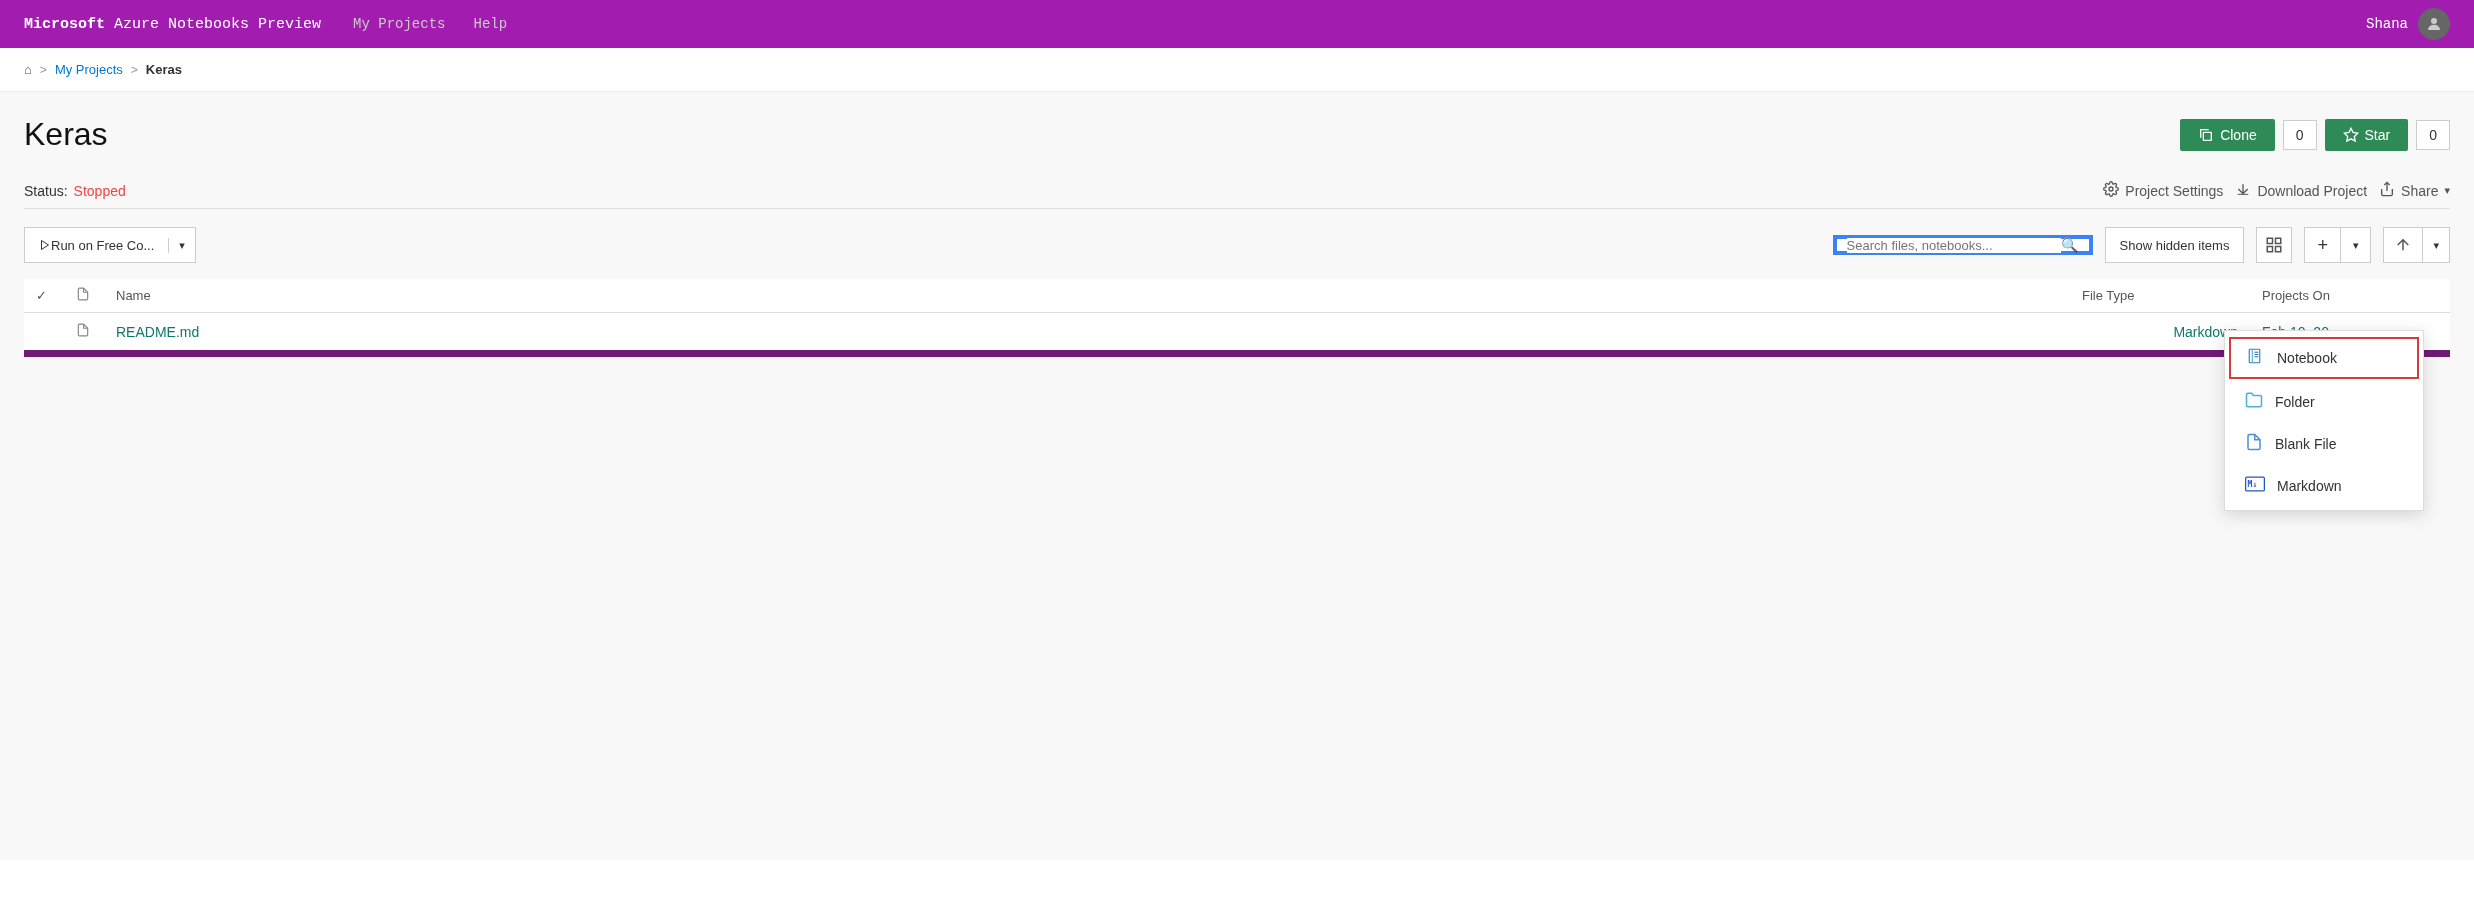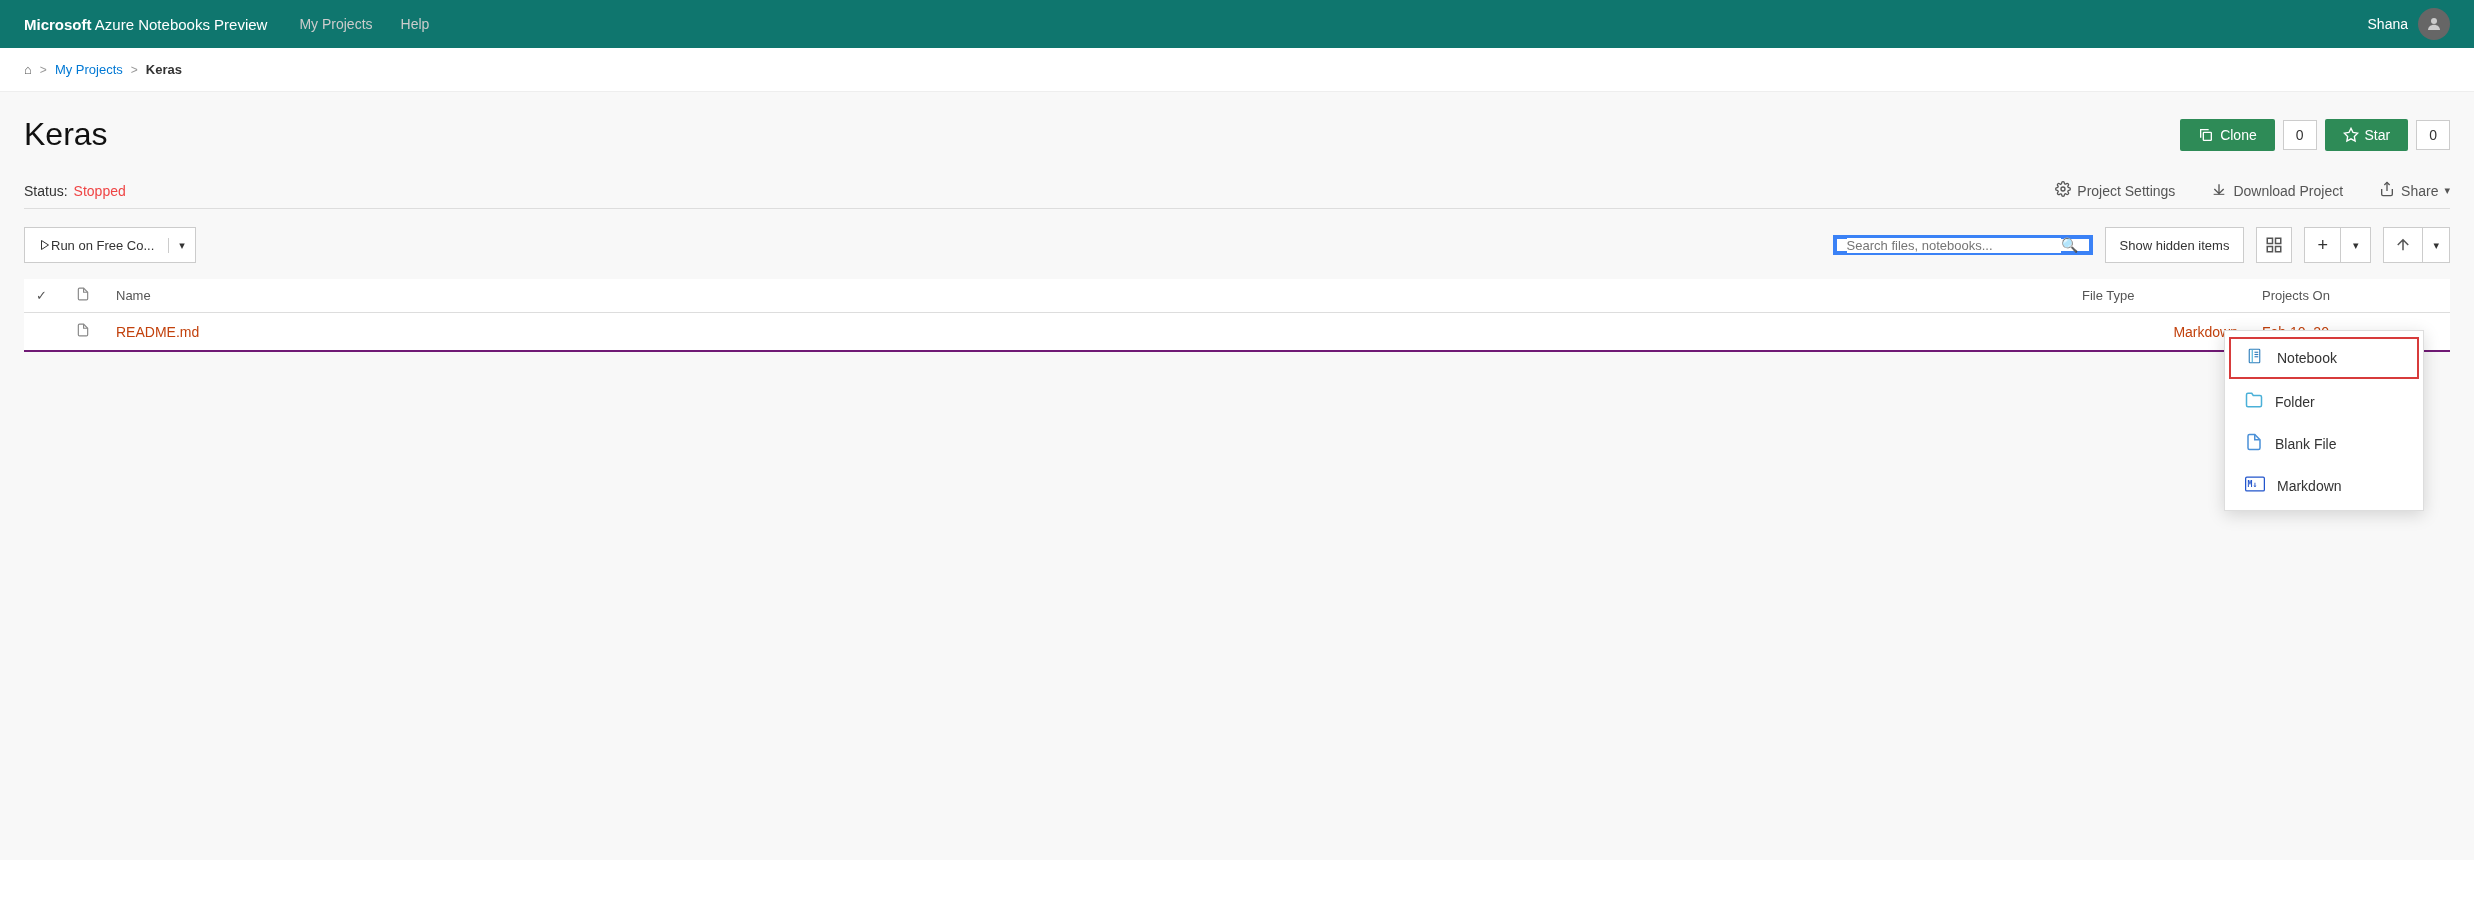--- a/index.html
+++ b/index.html
@@ -1,25 +1,26 @@
 <!DOCTYPE html>
 <html><head>
   <meta charset="utf-8">
   <style>
     * { box-sizing: border-box; margin: 0; padding: 0; }
     body { font-family: 'Segoe UI', Arial, sans-serif; font-size: 14px; background: #fff; color: #333; }
 
     
     .navbar {
-      background: #0f766e;
+      background: #a21caf;
       color: #fff;
       display: flex;
       align-items: center;
       padding: 0 24px;
       height: 48px;
+      font-family: Liberation Mono, monospace;
     }
     .navbar-brand {
       font-size: 15px;
       font-weight: 400;
       margin-right: 32px;
       white-space: nowrap;
     }
     .navbar-brand strong { font-weight: 700; }
     .navbar-links { display: flex; gap: 28px; flex: 1; }
     .navbar-link {
@@ -99,21 +100,21 @@
     
     .status-row {
       display: flex;
       align-items: center;
       justify-content: space-between;
       margin-bottom: 18px;
       padding: 8px 0;
       border-bottom: 1px solid #ddd;
     }
     .status-value { color: #ef4444; font-weight: 500; }
-    .status-actions { display: flex; align-items: center; gap: 36px; }
+    .status-actions { display: flex; align-items: center; gap: 12px; }
     .status-action-item {
       display: flex;
       align-items: center;
       gap: 6px;
       color: #555;
       cursor: pointer;
       font-size: 14px;
     }
 
     
@@ -219,22 +220,22 @@
       text-align: left;
       padding: 8px 12px;
       font-weight: 400;
       color: #555;
       font-size: 13px;
       border-bottom: 1px solid #ddd;
     }
     .file-table td {
       padding: 10px 12px;
       font-size: 14px;
-      border-bottom: 2px solid #701a75;
-      color: #c2410c;
+      border-bottom: 7px solid #701a75;
+      color: #0f766e;
     }
     .col-check { width: 40px; }
     .col-icon { width: 40px; }
     .col-name { }
     .col-filetype { width: 180px; text-align: right; }
     .col-modified { width: 200px; }
 
     .file-count {
       padding: 12px 0;
       font-size: 13px;

